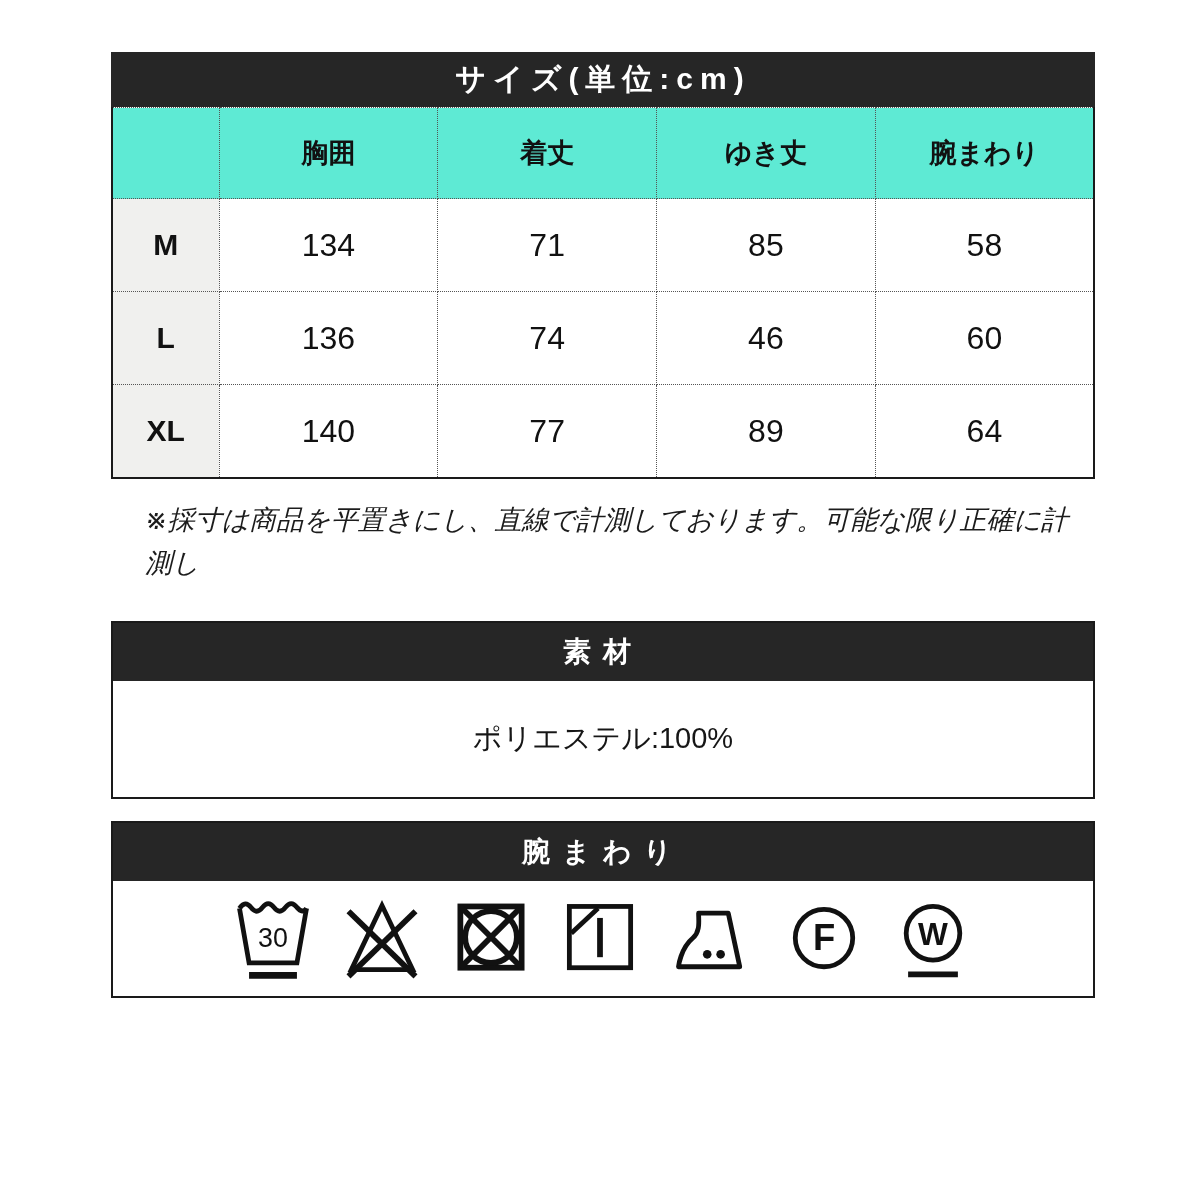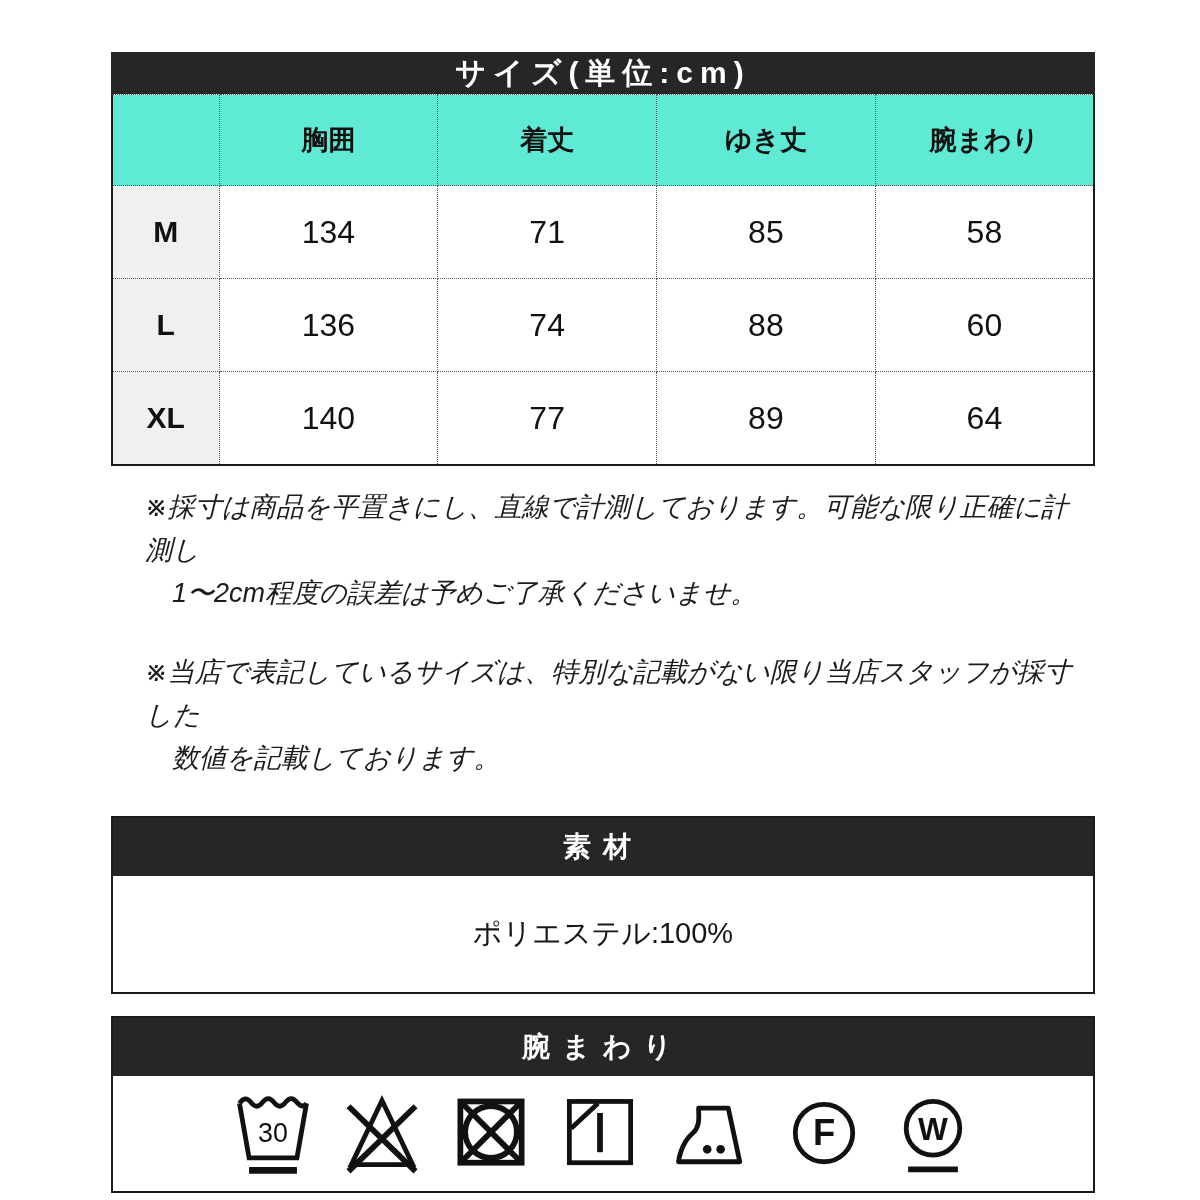--- a/index.html
+++ b/index.html
@@ -9,21 +9,21 @@
     overflow:hidden;
   }
   .container { width:984px; margin-left:111px; padding-top:52px; }
 
   
   .section-bar {
     background:#262626; color:#ffffff; display:flex;
     align-items:center; justify-content:center;
     font-weight:bold;
   }
-  .size-bar { height:42px; font-size:30px; letter-spacing:7px; }
+  .size-bar { height:55px; font-size:30px; letter-spacing:7px; }
 
   
   table.size-table {
     width:100%; border-collapse:collapse; table-layout:fixed;
     border:2px solid #1a1a1a; border-top:none;
   }
   table.size-table th, table.size-table td {
     border:1px dotted #555; text-align:center; vertical-align:middle;
     padding:0;
   }
@@ -89,42 +89,37 @@
           <th>M</th>
           <td>134</td>
           <td>71</td>
           <td>85</td>
           <td>58</td>
         </tr>
         <tr>
           <th>L</th>
           <td>136</td>
           <td>74</td>
-          <td>88</td>
+          <td>46</td>
           <td>60</td>
         </tr>
         <tr>
           <th>XL</th>
           <td>140</td>
           <td>77</td>
           <td>89</td>
           <td>64</td>
         </tr>
       </tbody>
     </table>
   </section>
 
   <div class="notes">
     <p class="note">
       <span class="note-line first">※採寸は商品を平置きにし、直線で計測しております。可能な限り正確に計測し</span>
-      <span class="note-line">1〜2cm程度の誤差は予めご了承くださいませ。</span>
-    </p>
-    <p class="note">
-      <span class="note-line first">※当店で表記しているサイズは、特別な記載がない限り当店スタッフが採寸した</span>
-      <span class="note-line">数値を記載しております。</span>
     </p>
   </div>
 
   <section class="info-box">
     <div class="section-bar info-bar">
       <span>素材</span>
     </div>
     <div class="info-body material-body">
       <span>ポリエステル:100%</span>
     </div>

